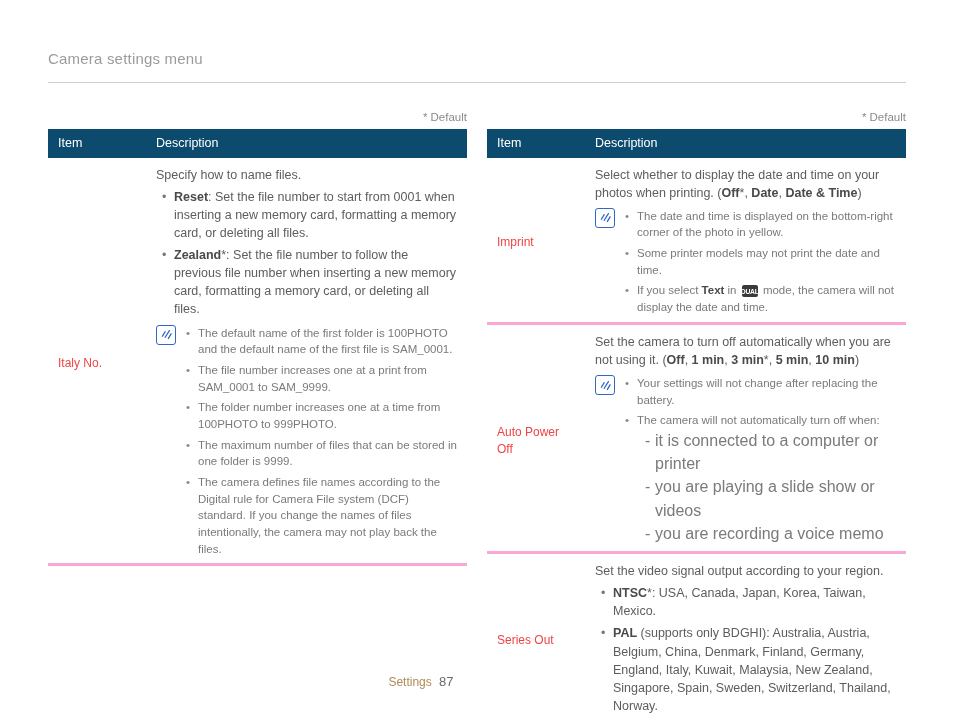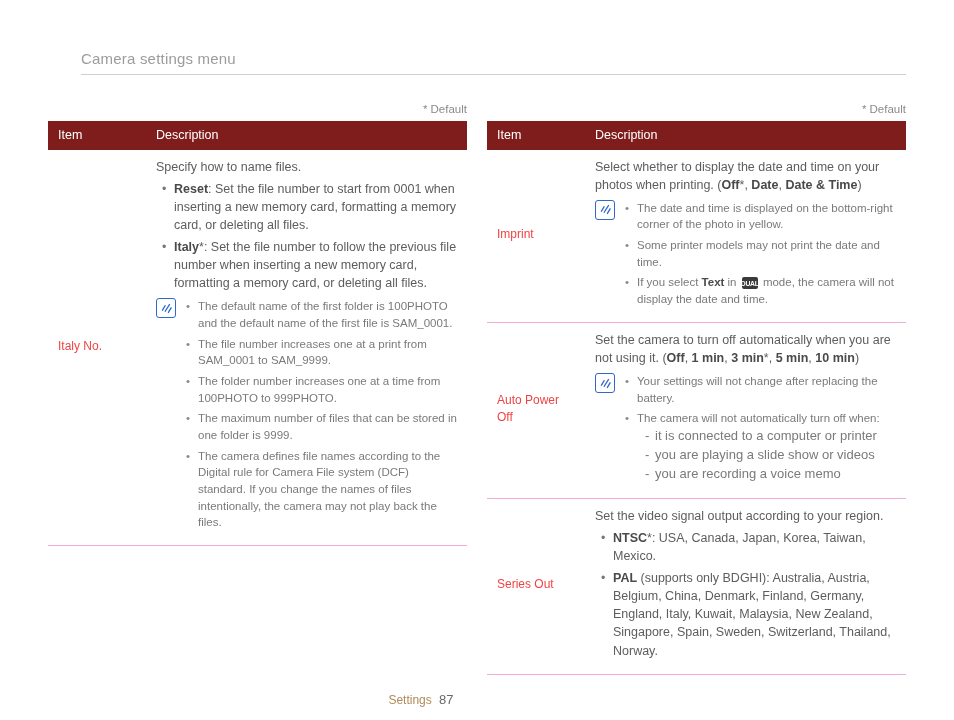--- a/index.html
+++ b/index.html
@@ -13,54 +13,53 @@
   }
   .page {
     padding: 48px 48px 0 48px;
   }
   .section-title {
     color: #9c9c9c;
     font-size: 15px;
     font-weight: 300;
     letter-spacing: 0.2px;
     border-bottom: 1px solid #cfcfcf;
-    padding-bottom: 4px;
+    padding-bottom: 12px;
     margin-bottom: 26px;
-    margin-left: 33px;
   }
   .cols {
     display: flex;
     gap: 20px;
     justify-content: flex-end;
   }
   .col { flex: 1; }
   .default-note {
     text-align: right;
     font-size: 11.5px;
     color: #8a8a8a;
     margin-bottom: 4px;
   }
   table.settings {
     width: 100%;
     border-collapse: collapse;
     table-layout: fixed;
   }
   table.settings th {
-    background: #7f1d1d;
+    background: #0c4a6e;
     color: #fff;
     font-weight: 400;
     text-align: left;
     font-size: 12.5px;
     padding: 5px 10px;
     margin-left: 8px;
   }
   table.settings th.item-col { width: 98px; }
   table.settings td {
-    border-bottom: 1px solid #f9a8d4;
-    padding: 8px 10px 10px 10px;
+    border-bottom: 3px solid #f9a8d4;
+    padding: 8px 10px 2px 10px;
     vertical-align: middle;
     font-size: 12.5px;
   }
   table.settings td.item-label {
     color: #ef4444;
     vertical-align: middle;
     font-size: 12px;
   }
   .desc p { margin-bottom: 4px; }
   ul.bullets {
@@ -106,21 +105,21 @@
   }
   ul.small > li::before {
     content: "•";
     position: absolute;
     left: 0; top: 0;
     color: #888;
   }
   ul.dash {
     list-style: none;
     padding-left: 8px;
-    font-size: 13px;
+    font-size: 16px;
     color: #7a7a7a;
   }
   ul.dash > li {
     position: relative;
     padding-left: 10px;
   }
   ul.dash > li::before {
     content: "-";
     position: absolute;
     left: 0; top: 0;
@@ -129,21 +128,21 @@
   .inline-mode-icon {
     display: inline-flex; vertical-align: middle;
     width: 16px; height: 12px;
     background: #3a3a3a; border-radius: 2px;
     align-items: center; justify-content: center;
     margin: 0 2px;
   }
   .inline-mode-icon span { color:#fff; font-size:6.8px; font-weight:700; letter-spacing:-0.3px; }
   .footer {
     position: absolute;
-    bottom: 10px;
+    bottom: 28px;
     width: 842px;
     text-align: center;
     font-size: 12px;
     color: #b08a59;
   }
   .footer .num { color: #6a6a6a; font-size: 13px; margin-left: 4px; }
 </style>
 </head>
 <body>
 
@@ -164,21 +163,21 @@
         <tbody>
           <tr>
             <td class="item-label">Italy No.</td>
             <td class="desc">
               <p>Specify how to name files.</p>
               <ul class="bullets">
                 <li>
                   <span class="bold">Reset</span><span>: Set the file number to start from 0001 when inserting a new memory card, formatting a memory card, or deleting all files.</span>
                 </li>
                 <li>
-                  <span class="bold">Italy</span><span>*: Set the file number to follow the previous file number when inserting a new memory card, formatting a memory card, or deleting all files.</span>
+                  <span class="bold">Zealand</span><span>*: Set the file number to follow the previous file number when inserting a new memory card, formatting a memory card, or deleting all files.</span>
                 </li>
               </ul>
               <div class="notebox">
                 <div class="note-icon">
                   <svg viewBox="0 0 24 24">
                       <path fill="none" stroke="#2f68c9" stroke-width="2.4" d="M4 16 L10 6 M9 18 L18 4 M15 20 L21 10"></path>
                     </svg>
                 </div>
                 <ul class="small">
                   <li>The default name of the first folder is 100PHOTO and the default name of the first file is SAM_0001.</li>

